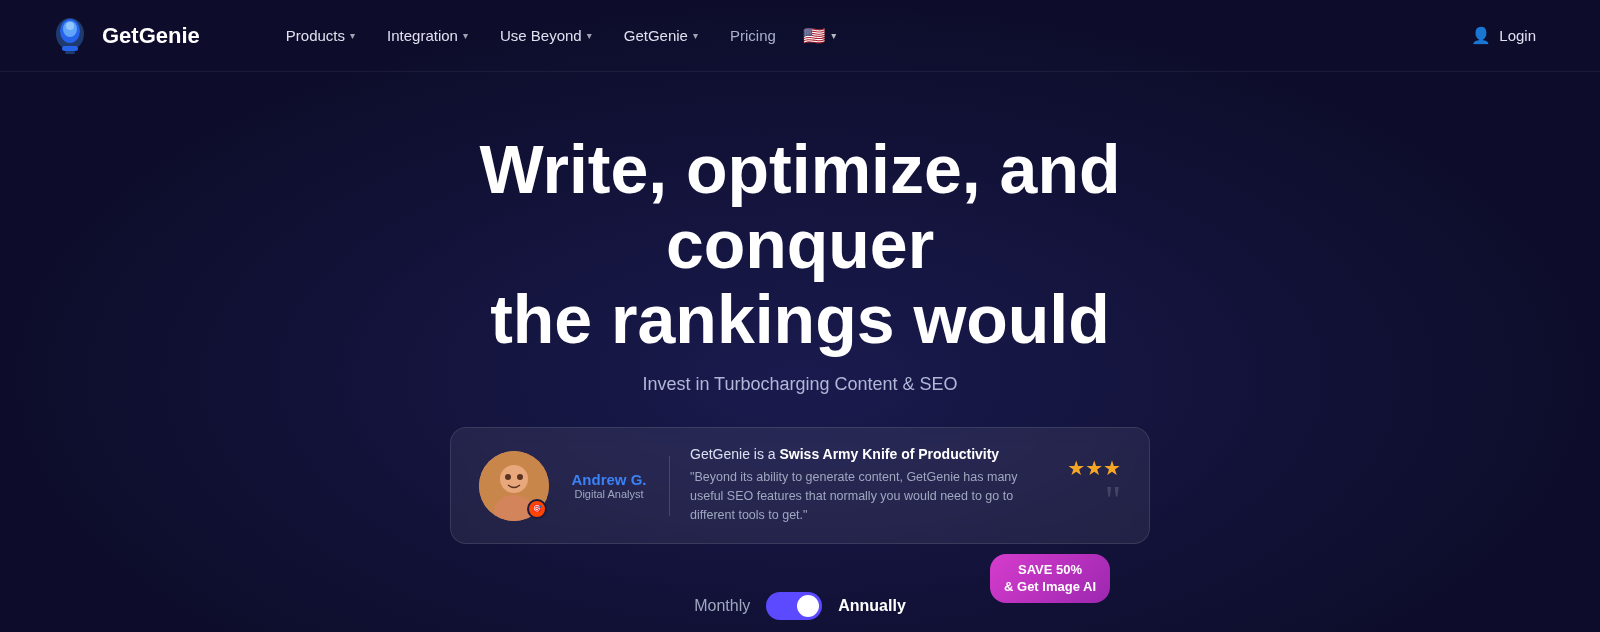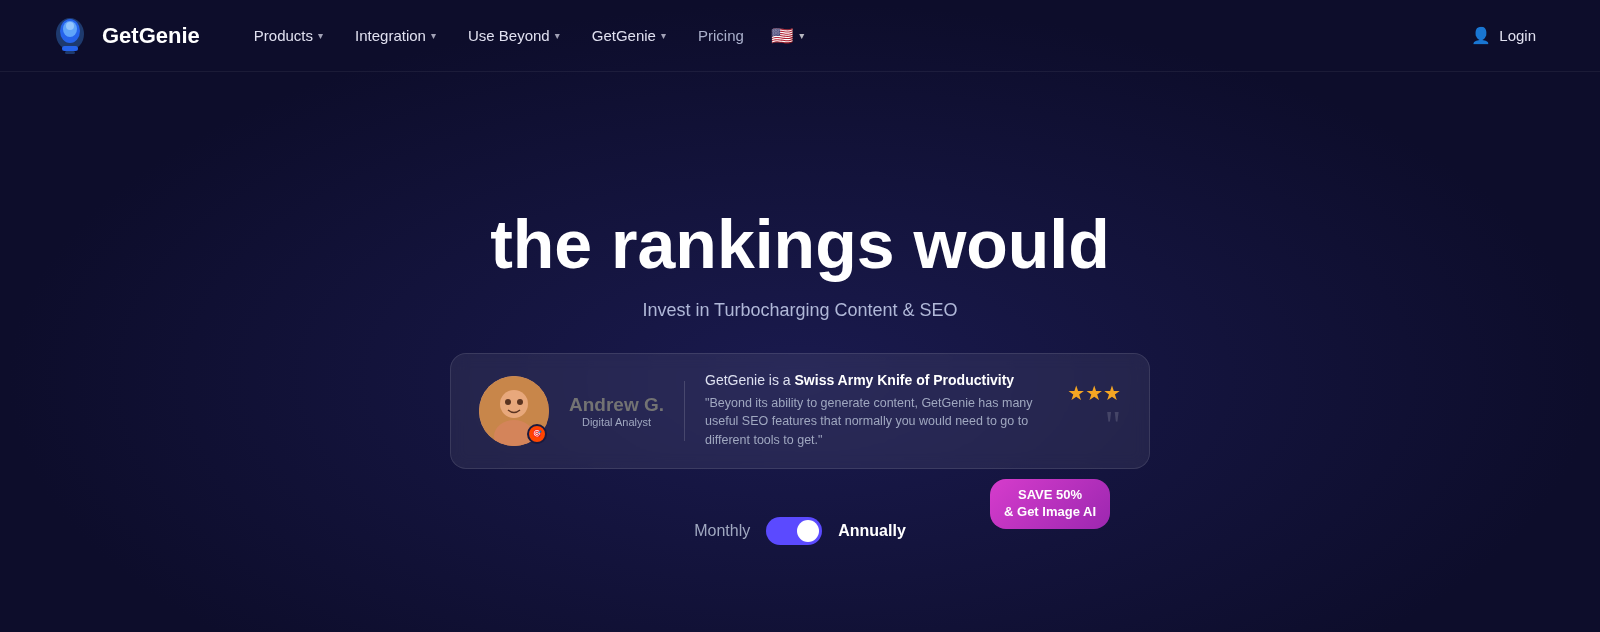--- a/index.html
+++ b/index.html
@@ -23,20 +23,21 @@
 
     
     nav {
       position: relative;
       z-index: 10;
       display: flex;
       align-items: center;
       padding: 0 48px;
       height: 72px;
       border-bottom: 1px solid rgba(255,255,255,0.06);
+      gap: 32px;
     }
 
     .logo-area {
       display: flex;
       align-items: center;
       gap: 10px;
       margin-right: 40px;
       text-decoration: none;
     }
 
@@ -187,23 +188,23 @@
       justify-content: center;
       font-size: 9px;
     }
 
     .avatar-info {
       text-align: center;
       min-width: 80px;
     }
 
     .avatar-name {
-      font-size: 19px;
+      font-size: 15px;
       font-weight: 700;
-      color: #737373;
+      color: #3b82f6;
     }
 
     .avatar-role {
       font-size: 11px;
       color: #a0a8c0;
     }
 
     .testimonial-divider {
       width: 1px;
       height: 60px;
@@ -359,21 +360,21 @@
   <div class="nav-right">
     <div class="login-btn">
       <span class="user-icon">👤</span>
       <span>Login</span>
     </div>
   </div>
 </nav>
 
 <div class="hero">
   <h1 class="hero-title">
-    <br>
+    <span>Write, optimize, and conquer</span><br>
     <span>the rankings would</span>
   </h1>
   <p class="hero-subtitle">Invest in Turbocharging Content &amp; SEO</p>
 
   <div class="testimonial-card">
     <div class="avatar-wrap">
 
       <div class="avatar-img">
         <svg width="70" height="70" viewBox="0 0 70 70">
           <circle cx="35" cy="35" r="35" fill="#c8864a"></circle>

